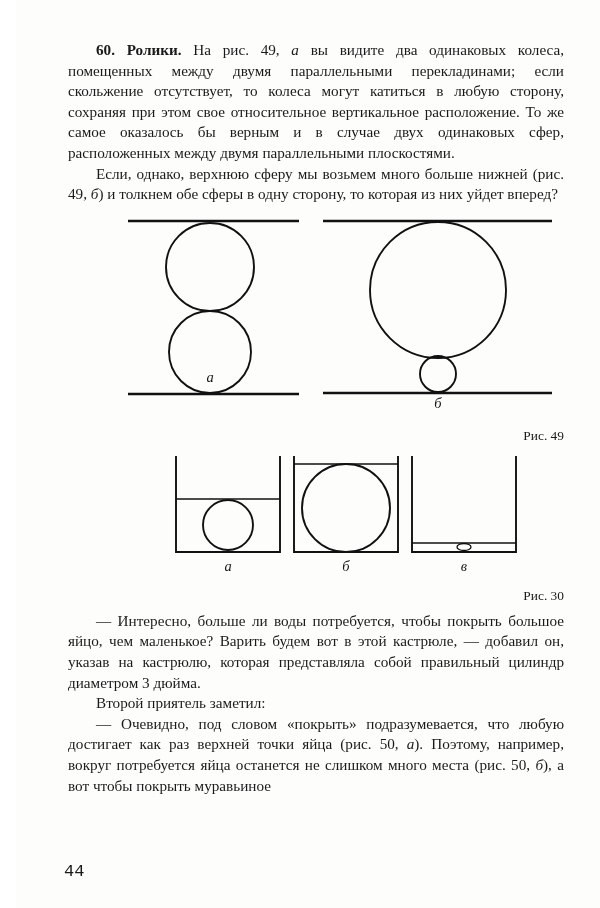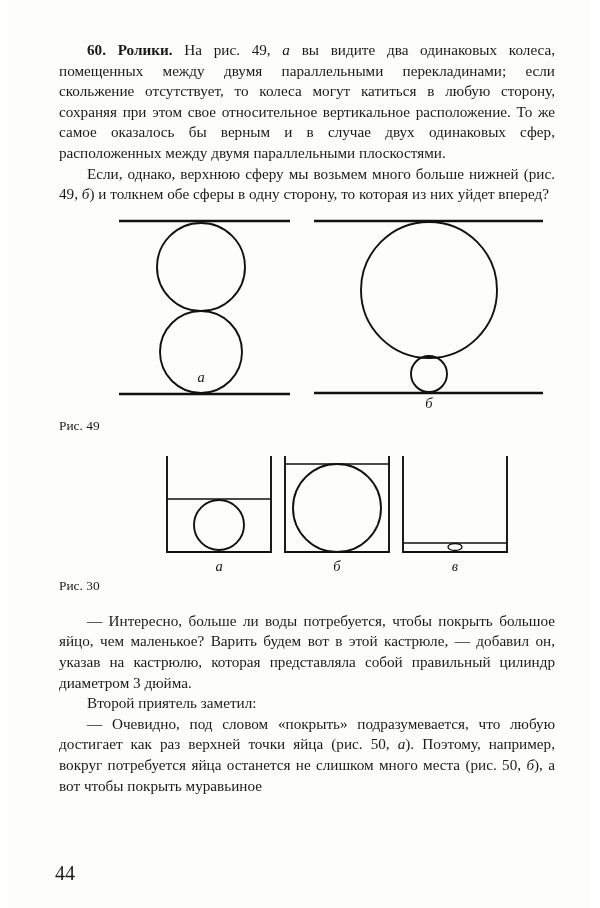--- a/index.html
+++ b/index.html
@@ -10,21 +10,21 @@
   body {
     width: 600px;
     height: 908px;
     font-family: "Liberation Serif", serif;
     color: #1a1a1a;
     position: relative;
     overflow: hidden;
   }
   .page {
     position: absolute;
-    left: 7px; top: 0;
+    left: 16px; top: 0;
     width: 584px;
     height: 908px;
     background: #fdfdfb;
   }
   .content {
     position: absolute;
     left: 52px;
     top: 40px;
     width: 496px;
   }
@@ -49,23 +49,23 @@
     font-style: italic;
   }
   .gap-md { height: 15px; }
   .gap-lg { height: 22px; }
 
   .figure {
     position: relative;
     width: 496px;
   }
   .figcaption {
-    text-align: left;
+    text-align: right;
     font-size: 13.4px;
-    margin-top: 5px;
+    margin-top: 15px;
   }
   .letter {
     font-style: italic;
     font-size: 14.5px;
     text-align: center;
   }
 
   
   #fig49 {
     height: 205px;
@@ -74,21 +74,22 @@
   
   #fig50 {
     height: 120px;
     margin-top: 10px;
   }
 
   .pageno {
     position: absolute;
     left: 48px;
     top: 862px;
-    font-size: 20px;
+    font-size: 17px;
+    font-family: Liberation Mono, monospace;
   }
   svg { display: block; }
 </style>
 </head>
 <body>
 
 <div class="page">
   <div class="content">
 
     <p class="para indent">

